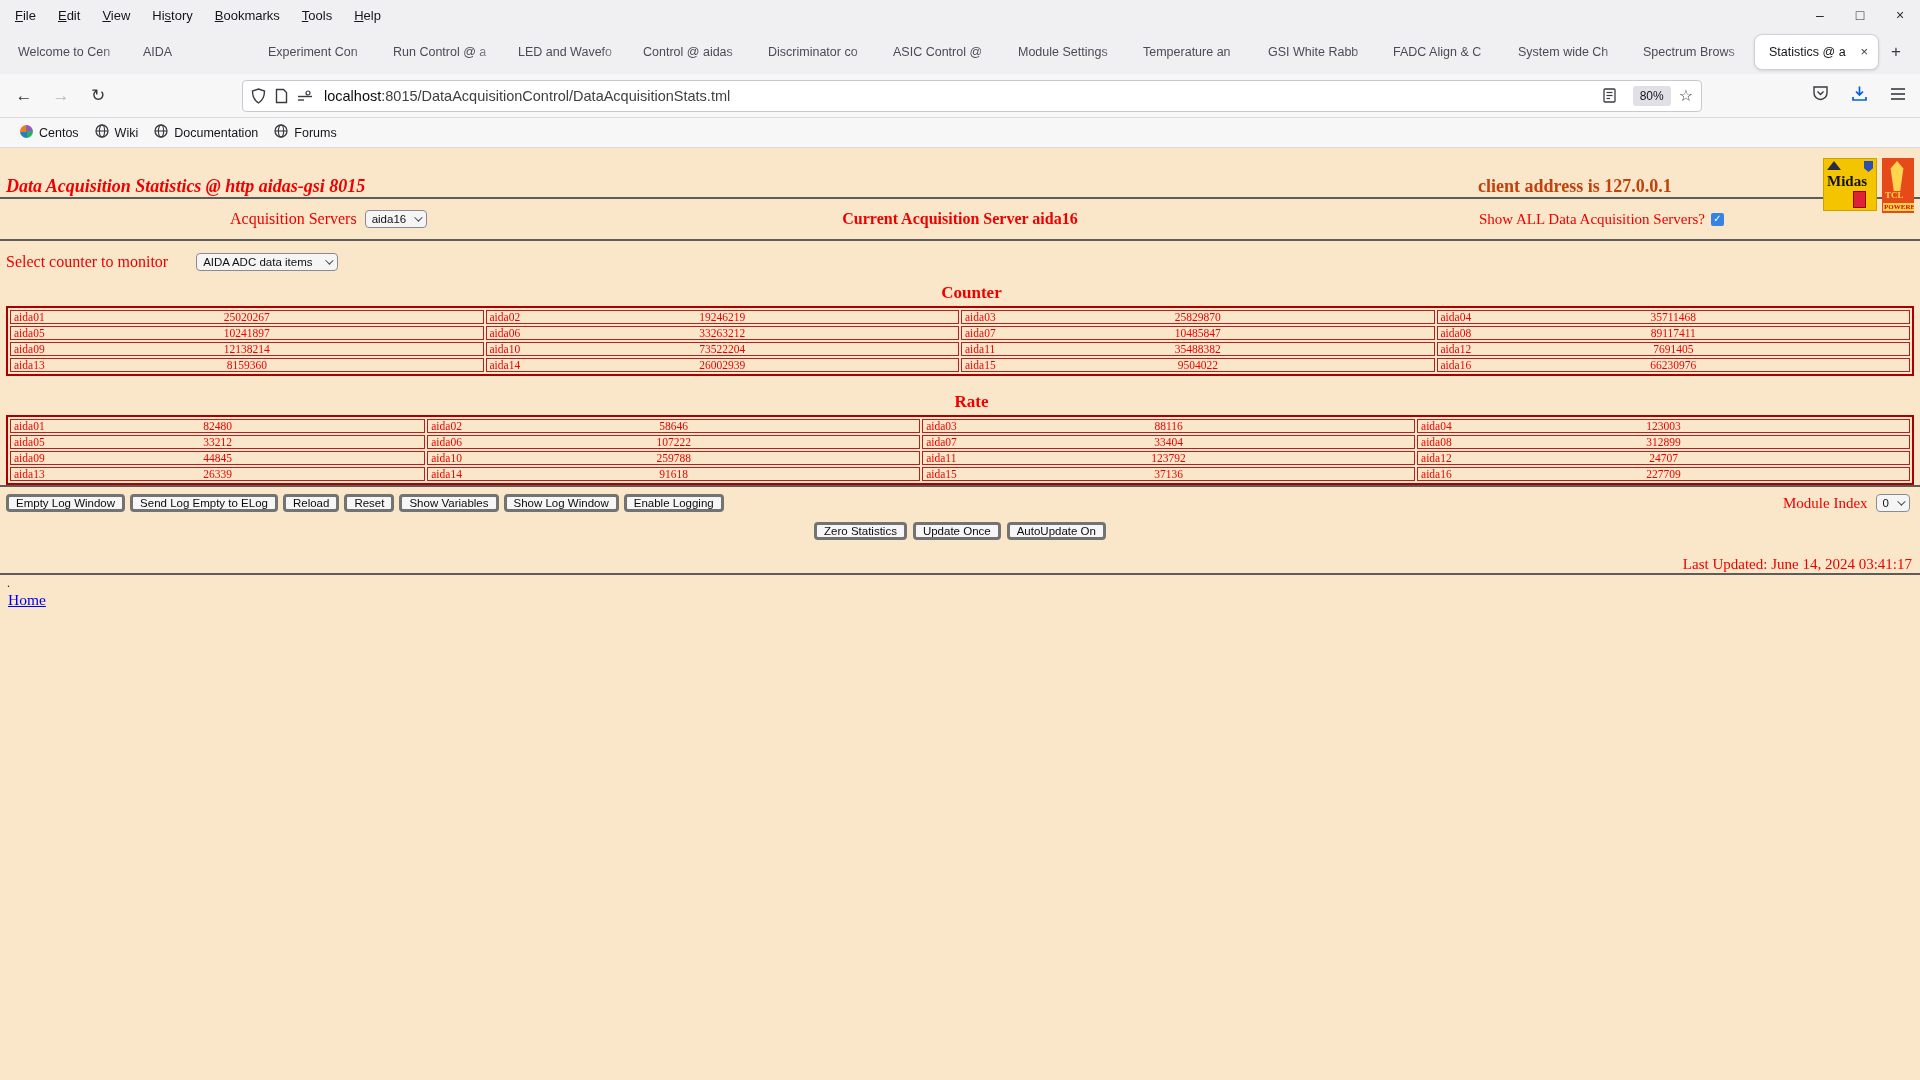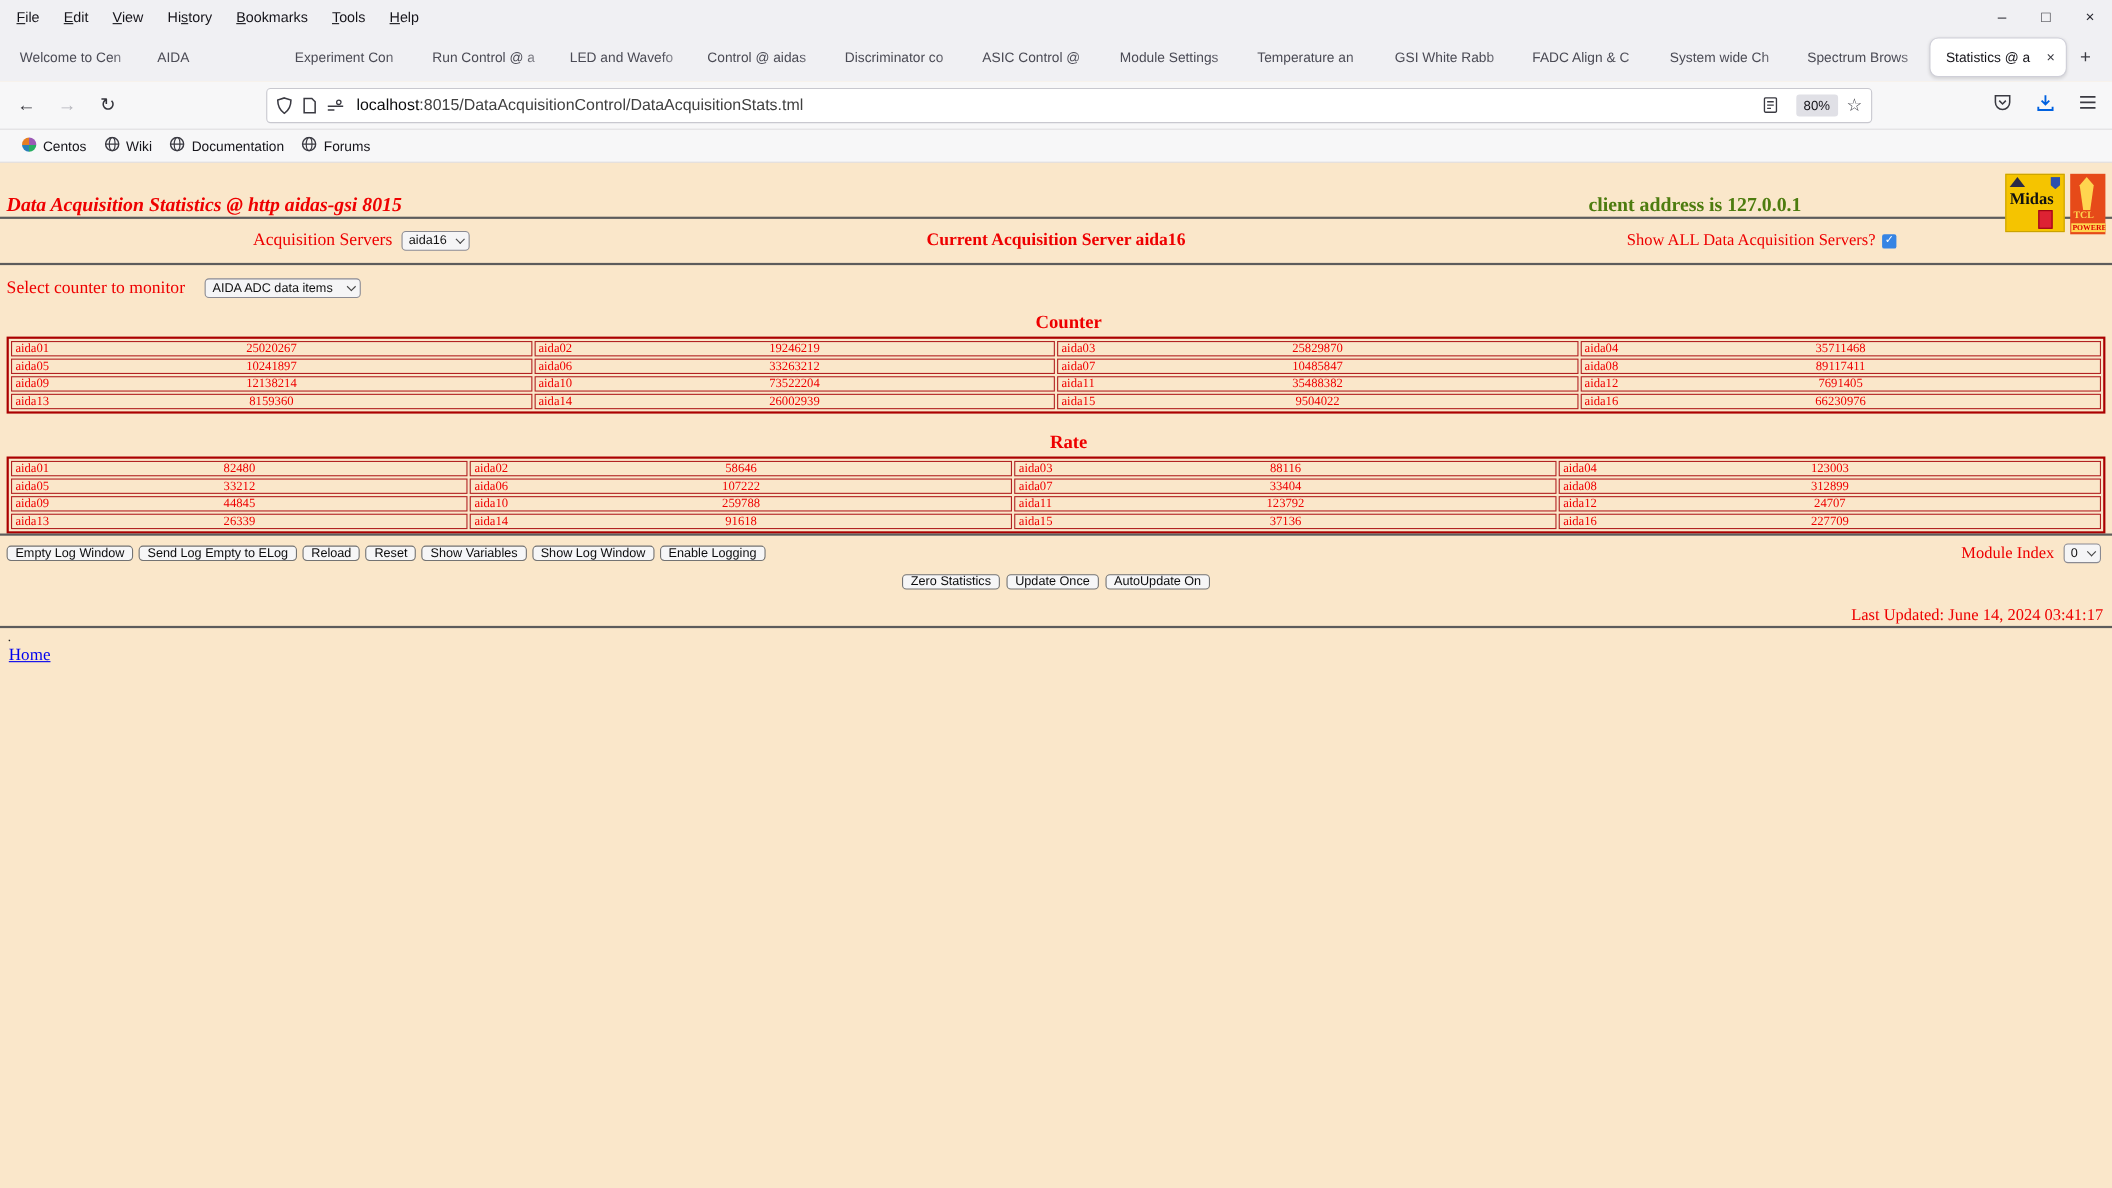--- a/index.html
+++ b/index.html
@@ -41,21 +41,21 @@
 
   .bookmarksbar { height:30px; background:#f7f7f8; display:flex; align-items:center; padding-left:12px;
                   border-bottom:1px solid #dadade; }
   .bm { display:flex; align-items:center; gap:6px; font-size:12.5px; color:#15141a; padding:3px 8px; border-radius:3px; }
 
   
   .content { background:#fae7ca; height:calc(1080px - 148px); position:relative;
              font-family:"Liberation Serif", serif; }
   .titlerow { position:relative; padding-top:28px; }
   .page-title { color:#ee0000; font-weight:bold; font-size:18px; margin-left:6px; display:inline-block;font-style:italic; }
-  .client-addr { color:#4d7c0f; font-weight:bold; font-size:18px; position:absolute; top:28px; left:1444px; }
+  .client-addr { color:#c2410c; font-weight:bold; font-size:18px; position:absolute; top:28px; left:1478px; }
   .logos { position:absolute; top:10px; right:6px; display:flex; gap:5px; }
   .midas-logo { width:54px; height:53px; background:#f5c400; position:relative; border:1px solid #caa300;
                 font-family:"Liberation Serif", serif; }
   .midas-text { position:absolute; top:14px; left:3px; font-weight:bold; color:#111; font-size:15px; }
   .midas-tri { position:absolute; top:2px; left:3px; width:0; height:0;
                border-left:7px solid transparent; border-right:7px solid transparent; border-bottom:9px solid #2b2b46; }
   .midas-shield { position:absolute; top:2px; right:3px; width:9px; height:11px; background:#2a4fae;
                   clip-path:polygon(0 0,100% 0,100% 65%,50% 100%,0 65%); }
   .midas-stamp { position:absolute; bottom:2px; left:29px; width:13px; height:17px; background:#d23; border:1px solid #901; }
   .tcl-logo { width:32px; height:55px; background:#e64a19; position:relative; overflow:hidden; }
@@ -79,33 +79,33 @@
 
   .select { display:inline-flex; align-items:center; background:#f5f5f6; border:1px solid #8a8a92;
             border-radius:4px; padding:2px 6px; font-family:"Liberation Sans", sans-serif;
             font-size:11.5px; color:#111; gap:8px; }
   .sel-arrow { width:6px; height:6px; border-right:1.5px solid #444; border-bottom:1.5px solid #444;
                transform:rotate(45deg) translateY(-2px); }
   .sel-wide { width:142px; justify-content:space-between; }
   .checkbox { width:13px; height:13px; background:#3584e4; border-radius:2px; color:#fff; font-size:10px;
               display:inline-flex; align-items:center; justify-content:center; line-height:1; }
 
-  .counter-row { display:flex; align-items:flex-end; margin:12px 0 0 6px; gap:18px; }
+  .counter-row { display:flex; align-items:flex-end; margin:12px 0 0 6px; gap:28px; }
 
   .section-heading { text-align:center; color:#ee0000; font-weight:bold; font-size:17px; margin-top:12px;padding-left:23px; }
 
   table.stats { width:calc(100% - 12px); margin:3px 6px 0 6px; border:2px solid #aa0000;
                 border-collapse:separate; border-spacing:2px; }
   table.stats td { border:1px solid #b22222; position:relative; height:12px; padding:0; }
   .cl { position:absolute; left:3px; top:0; font-size:11.5px; color:#ee0000; line-height:12px; }
   .cv { display:block; text-align:center; font-size:11.5px; color:#ee0000; line-height:12px; }
 
   .btnrow { display:flex; align-items:center; padding:7px 6px 0 6px; gap:5px; }
   button.ui { font-family:"Liberation Sans", sans-serif; font-size:11.5px; color:#0c0c0d;
-              background:#f6f6f7; border:1px solid #737373; border-radius:4px; padding:0 7px; }
+              background:#f6f6f7; border:3px solid #737373; border-radius:4px; padding:0 7px; }
   .module-right { margin-left:auto; display:flex; align-items:center; gap:8px; padding-right:4px; }
   .module-label { color:#ee0000; font-size:15px; }
   .centerrow { display:flex; justify-content:center; gap:6px; margin-top:10px; }
   .updated { text-align:right; color:#ee0000; font-size:15px; margin:16px 8px 0 0; }
   .dotline { margin:4px 0 0 7px; font-size:12px; color:#222; line-height:8px; }
   .home-link { margin:4px 0 0 8px; display:inline-block; color:#0000ee; text-decoration:underline; font-size:15.5px; }
 </style>
 </head>
 <body>
 

